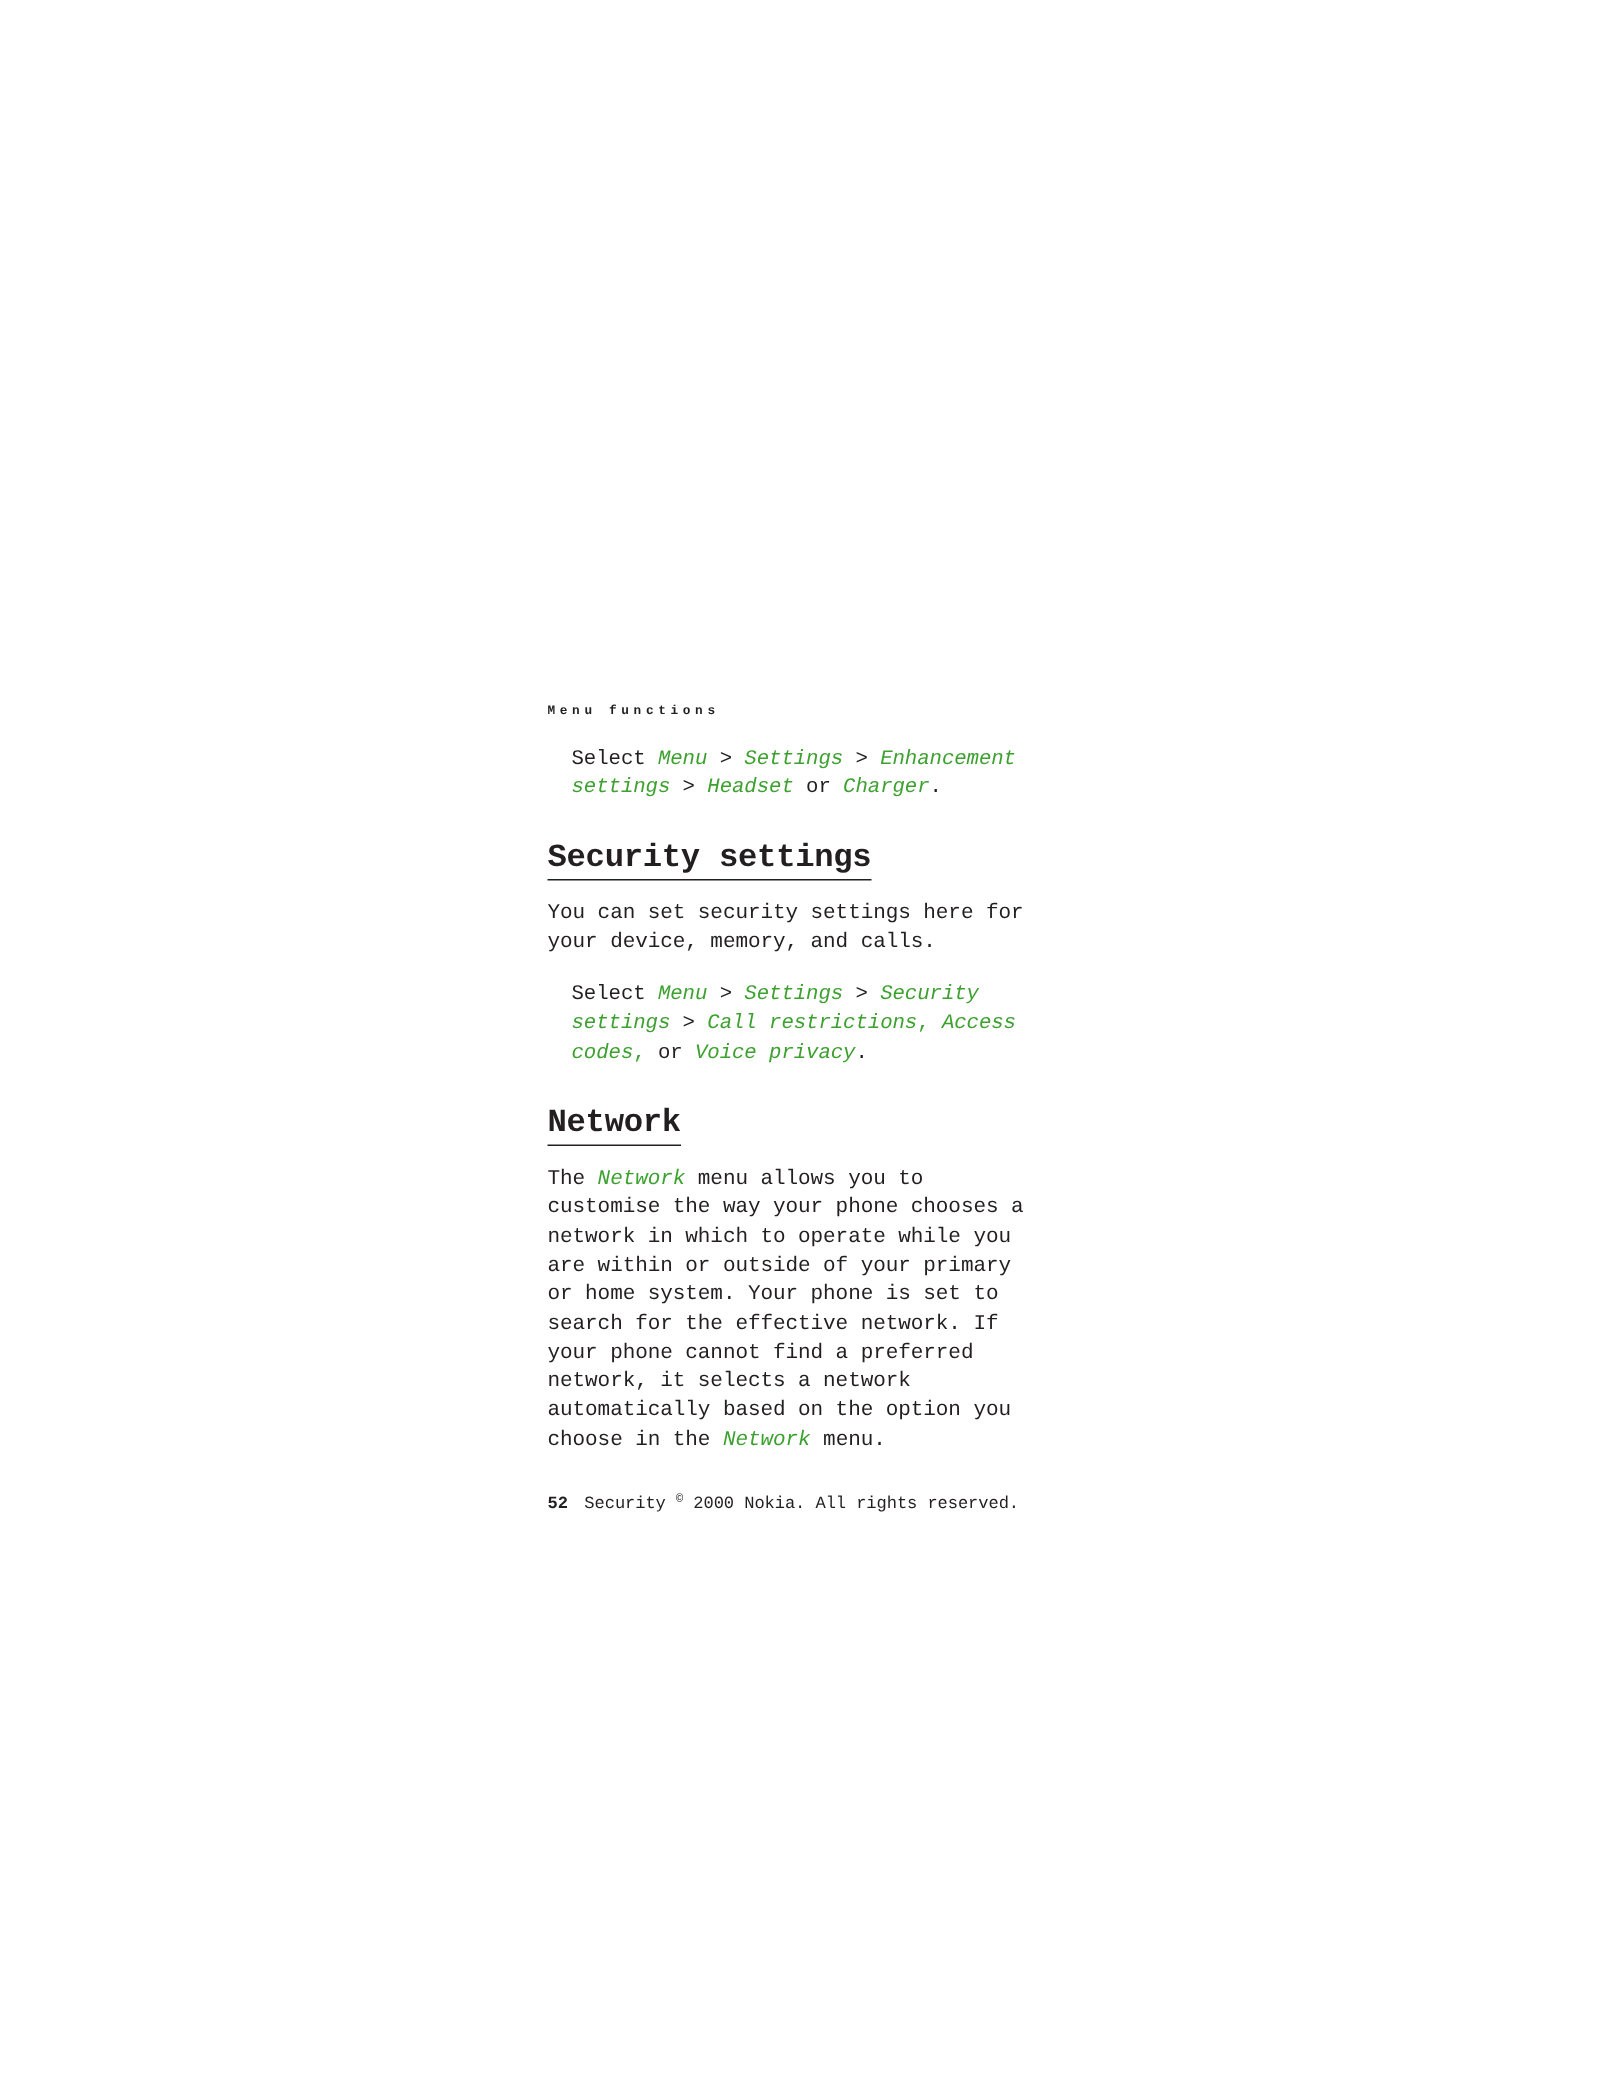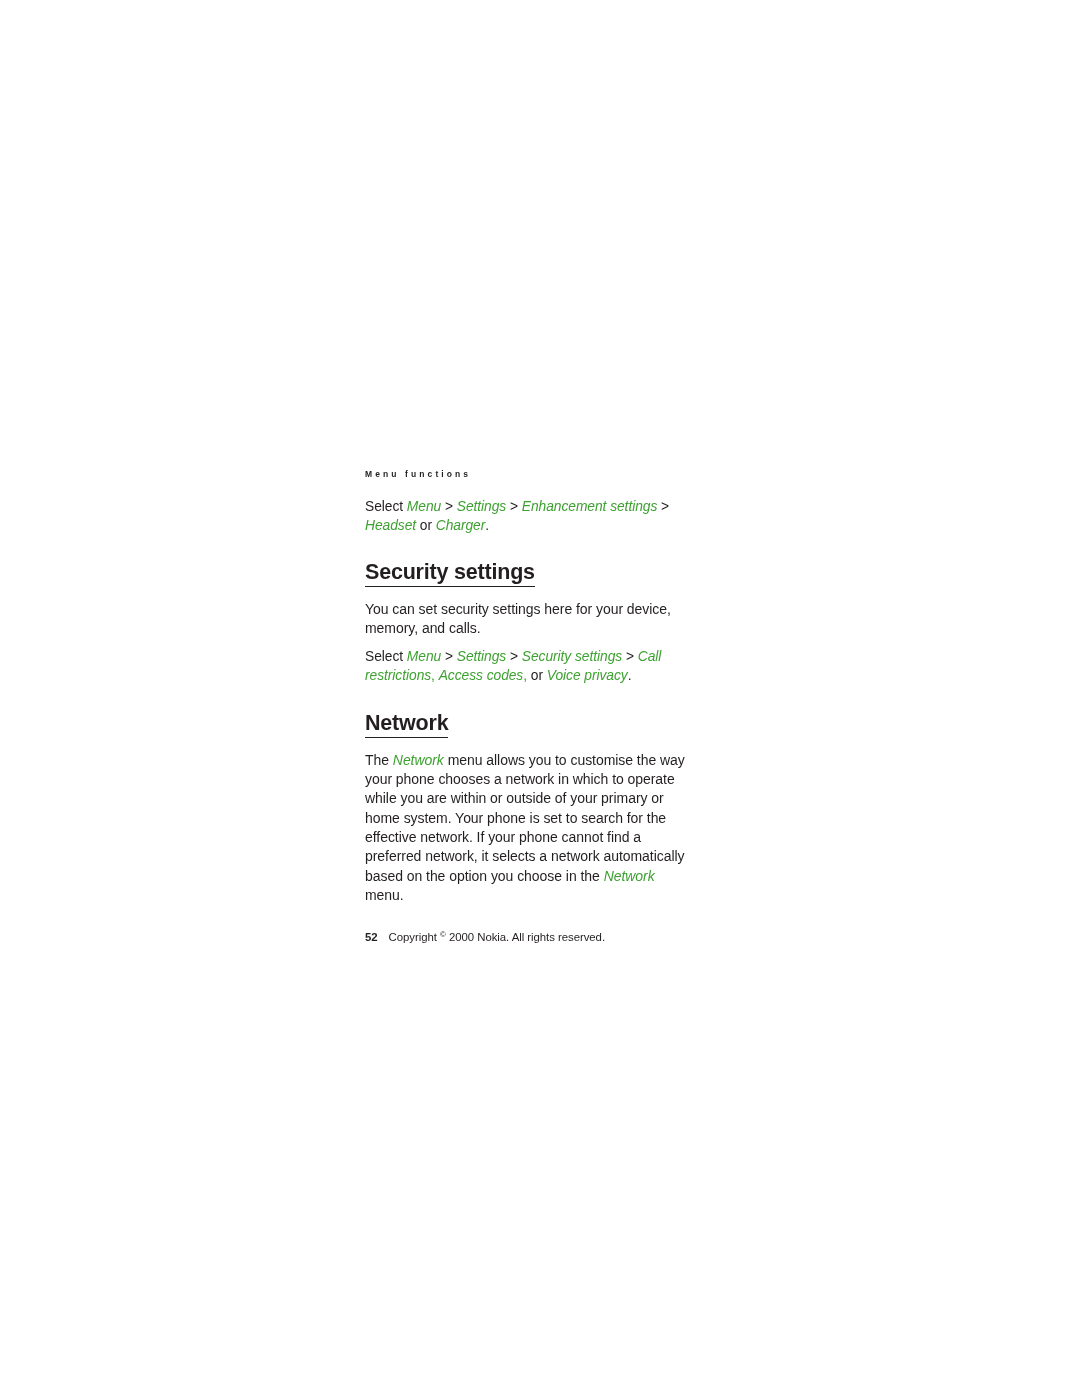--- a/index.html
+++ b/index.html
@@ -15,20 +15,21 @@
     -webkit-font-smoothing: antialiased;
   }
 
   #page {
     position: absolute;
     left: 0;
     top: 0;
     width: 1080px;
     height: 1161px;
     background: #ffffff;
+    font-family: Liberation Mono, monospace;
   }
 
   #content-column {
     position: absolute;
     left: 365px;
     top: 468px;
     width: 332px;
   }
 
   .running-header {
@@ -46,21 +47,21 @@
     line-height: 19.3px;
     color: #231f20;
     margin: 0;
     letter-spacing: -0.05px;
   }
 
   .select-para {
     font-size: 13.8px;
     line-height: 19.3px;
     color: #231f20;
-    margin: 0;
+    margin: 16px;
     letter-spacing: -0.05px;
   }
 
   .gap-after-select-1 { margin-bottom: 23px; }
   .gap-after-para     { margin-bottom: 9px; }
   .gap-after-select-2 { margin-bottom: 24px; }
 
   .section-heading {
     font-size: 21.5px;
     font-weight: bold;
@@ -118,16 +119,16 @@
     <div class="heading-wrap"><h2 class="section-heading">Security settings</h2></div>
 
     <p class="body-para gap-after-para">You can set security settings here for your device, memory, and calls.</p>
 
     <p class="select-para gap-after-select-2"><span>Select </span><span class="green">Menu</span><span class="blk"> &gt; </span><span class="green">Settings</span><span class="blk"> &gt; </span><span class="green">Security settings</span><span class="blk"> &gt; </span><span class="green">Call restrictions</span><span class="green-punct">,</span><span class="blk"> </span><span class="green">Access codes</span><span class="green-punct">,</span><span class="blk"> or </span><span class="green">Voice privacy</span><span class="blk">.</span></p>
 
     <div class="heading-wrap"><h2 class="section-heading">Network</h2></div>
 
     <p class="body-para"><span>The </span><span class="green">Network</span><span> menu allows you to customise the way your phone chooses a network in which to operate while you are within or outside of your primary or home system. Your phone is set to search for the effective network. If your phone cannot find a preferred network, it selects a network automatically based on the option you choose in the </span><span class="green">Network</span><span> menu.</span></p>
 
-    <div class="footer"><span class="page-num">52</span><span>Copyright </span><span class="copy-sym">©</span><span> 2000 Nokia. All rights reserved.</span></div>
+    <div class="footer"><span class="page-num">52</span><span>Security </span><span class="copy-sym">©</span><span> 2000 Nokia. All rights reserved.</span></div>
 
   </div>
 </div>
 
 </body></html>

